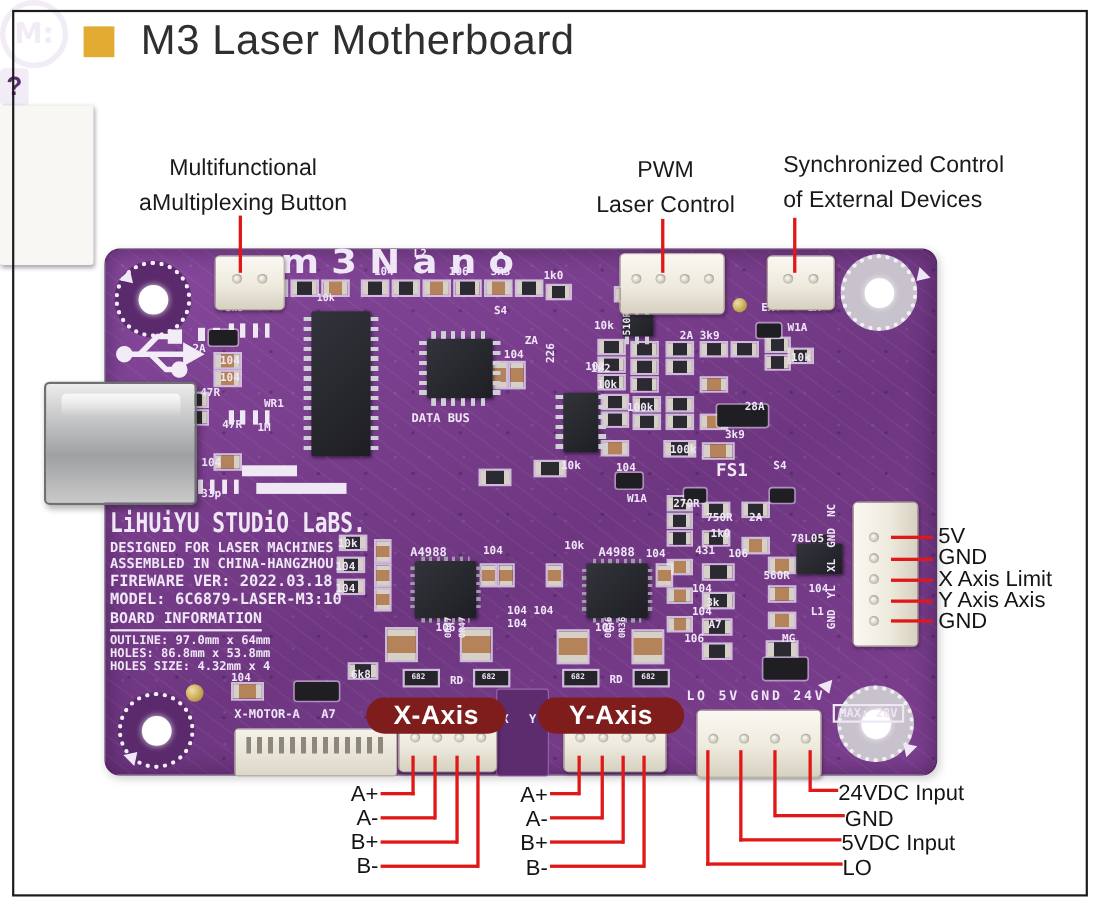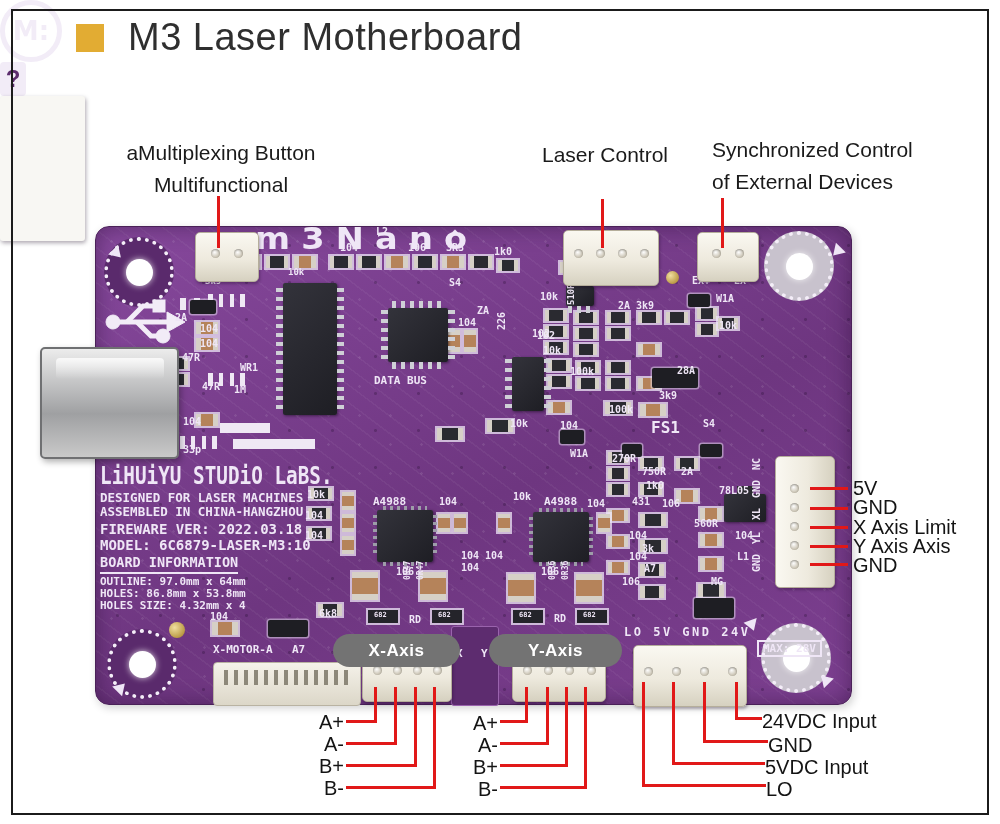--- a/index.html
+++ b/index.html
@@ -10,22 +10,22 @@
   .title-sq{position:absolute;left:76px;top:24px;width:28px;height:28px;background:#e2ac33;}
   #page-title{position:absolute;left:128px;top:16px;margin:0;font-size:38px;font-weight:400;
               color:#2f2f2f;letter-spacing:.5px;}
   
   .callout{position:absolute;color:#1a1a1a;font-size:21px;line-height:32px;}
   .co-btn{left:95px;top:137px;width:252px;text-align:center;}
   .co-pwm{left:520px;top:139px;width:170px;text-align:center;}
   .co-sync{left:712px;top:134px;width:240px;text-align:left;}
   .rline{background:#e11818;z-index:7;}
   .pinlab{font-size:20px;color:#141414;line-height:22px;z-index:7;white-space:nowrap;}
-  .badge{position:absolute;background:#737373;border-radius:17px;color:#fff;font-weight:700;
-         font-size:17px;display:flex;align-items:center;justify-content:center;z-index:8;
+  .badge{position:absolute;background:#7f1d1d;border-radius:17px;color:#fff;font-weight:700;
+         font-size:24px;display:flex;align-items:center;justify-content:center;z-index:8;
          letter-spacing:.5px;}
   #badge-x{left:333px;top:634px;width:127px;height:33px;}
   #badge-y{left:489px;top:634px;width:133px;height:33px;}
   
   #board{position:absolute;left:95px;top:226px;width:755px;height:477px;border-radius:14px;
     border:1px solid #4a2158;z-index:1;
     background-image:
       radial-gradient(circle, rgba(25,5,35,.25) 1.2px, transparent 1.8px),
       radial-gradient(circle, rgba(255,255,255,.09) 1px, transparent 1.5px),
       repeating-linear-gradient(37deg, rgba(255,255,255,.045) 0 1.5px, transparent 1.5px 14px),
@@ -145,24 +145,25 @@
       <line x1="10" y1="32" x2="68" y2="32" stroke-width="5"></line>
       <polygon points="64,22 64,42 82,32"></polygon>
       <path d="M24 32 L40 16 L52 16" fill="none" stroke-width="5"></path>
       <rect x="50" y="10" width="12" height="12"></rect>
       <path d="M34 32 L48 46 L58 46" fill="none" stroke-width="5"></path>
       <circle cx="60" cy="46" r="7"></circle>
     </g>
   </svg>
 
   <div class="callout co-btn">
+    <div>Multifunctional</div>
     <div>aMultiplexing Button</div>
-    <div>Multifunctional</div>
   </div>
   <div class="callout co-pwm">
+    <div>PWM</div>
     <div>Laser Control</div>
   </div>
   <div class="callout co-sync">
     <div>Synchronized Control</div>
     <div>of External Devices</div>
   </div>
 
   <div class="badge" id="badge-x">X-Axis</div>
   <div class="badge" id="badge-y">Y-Axis</div>
 

